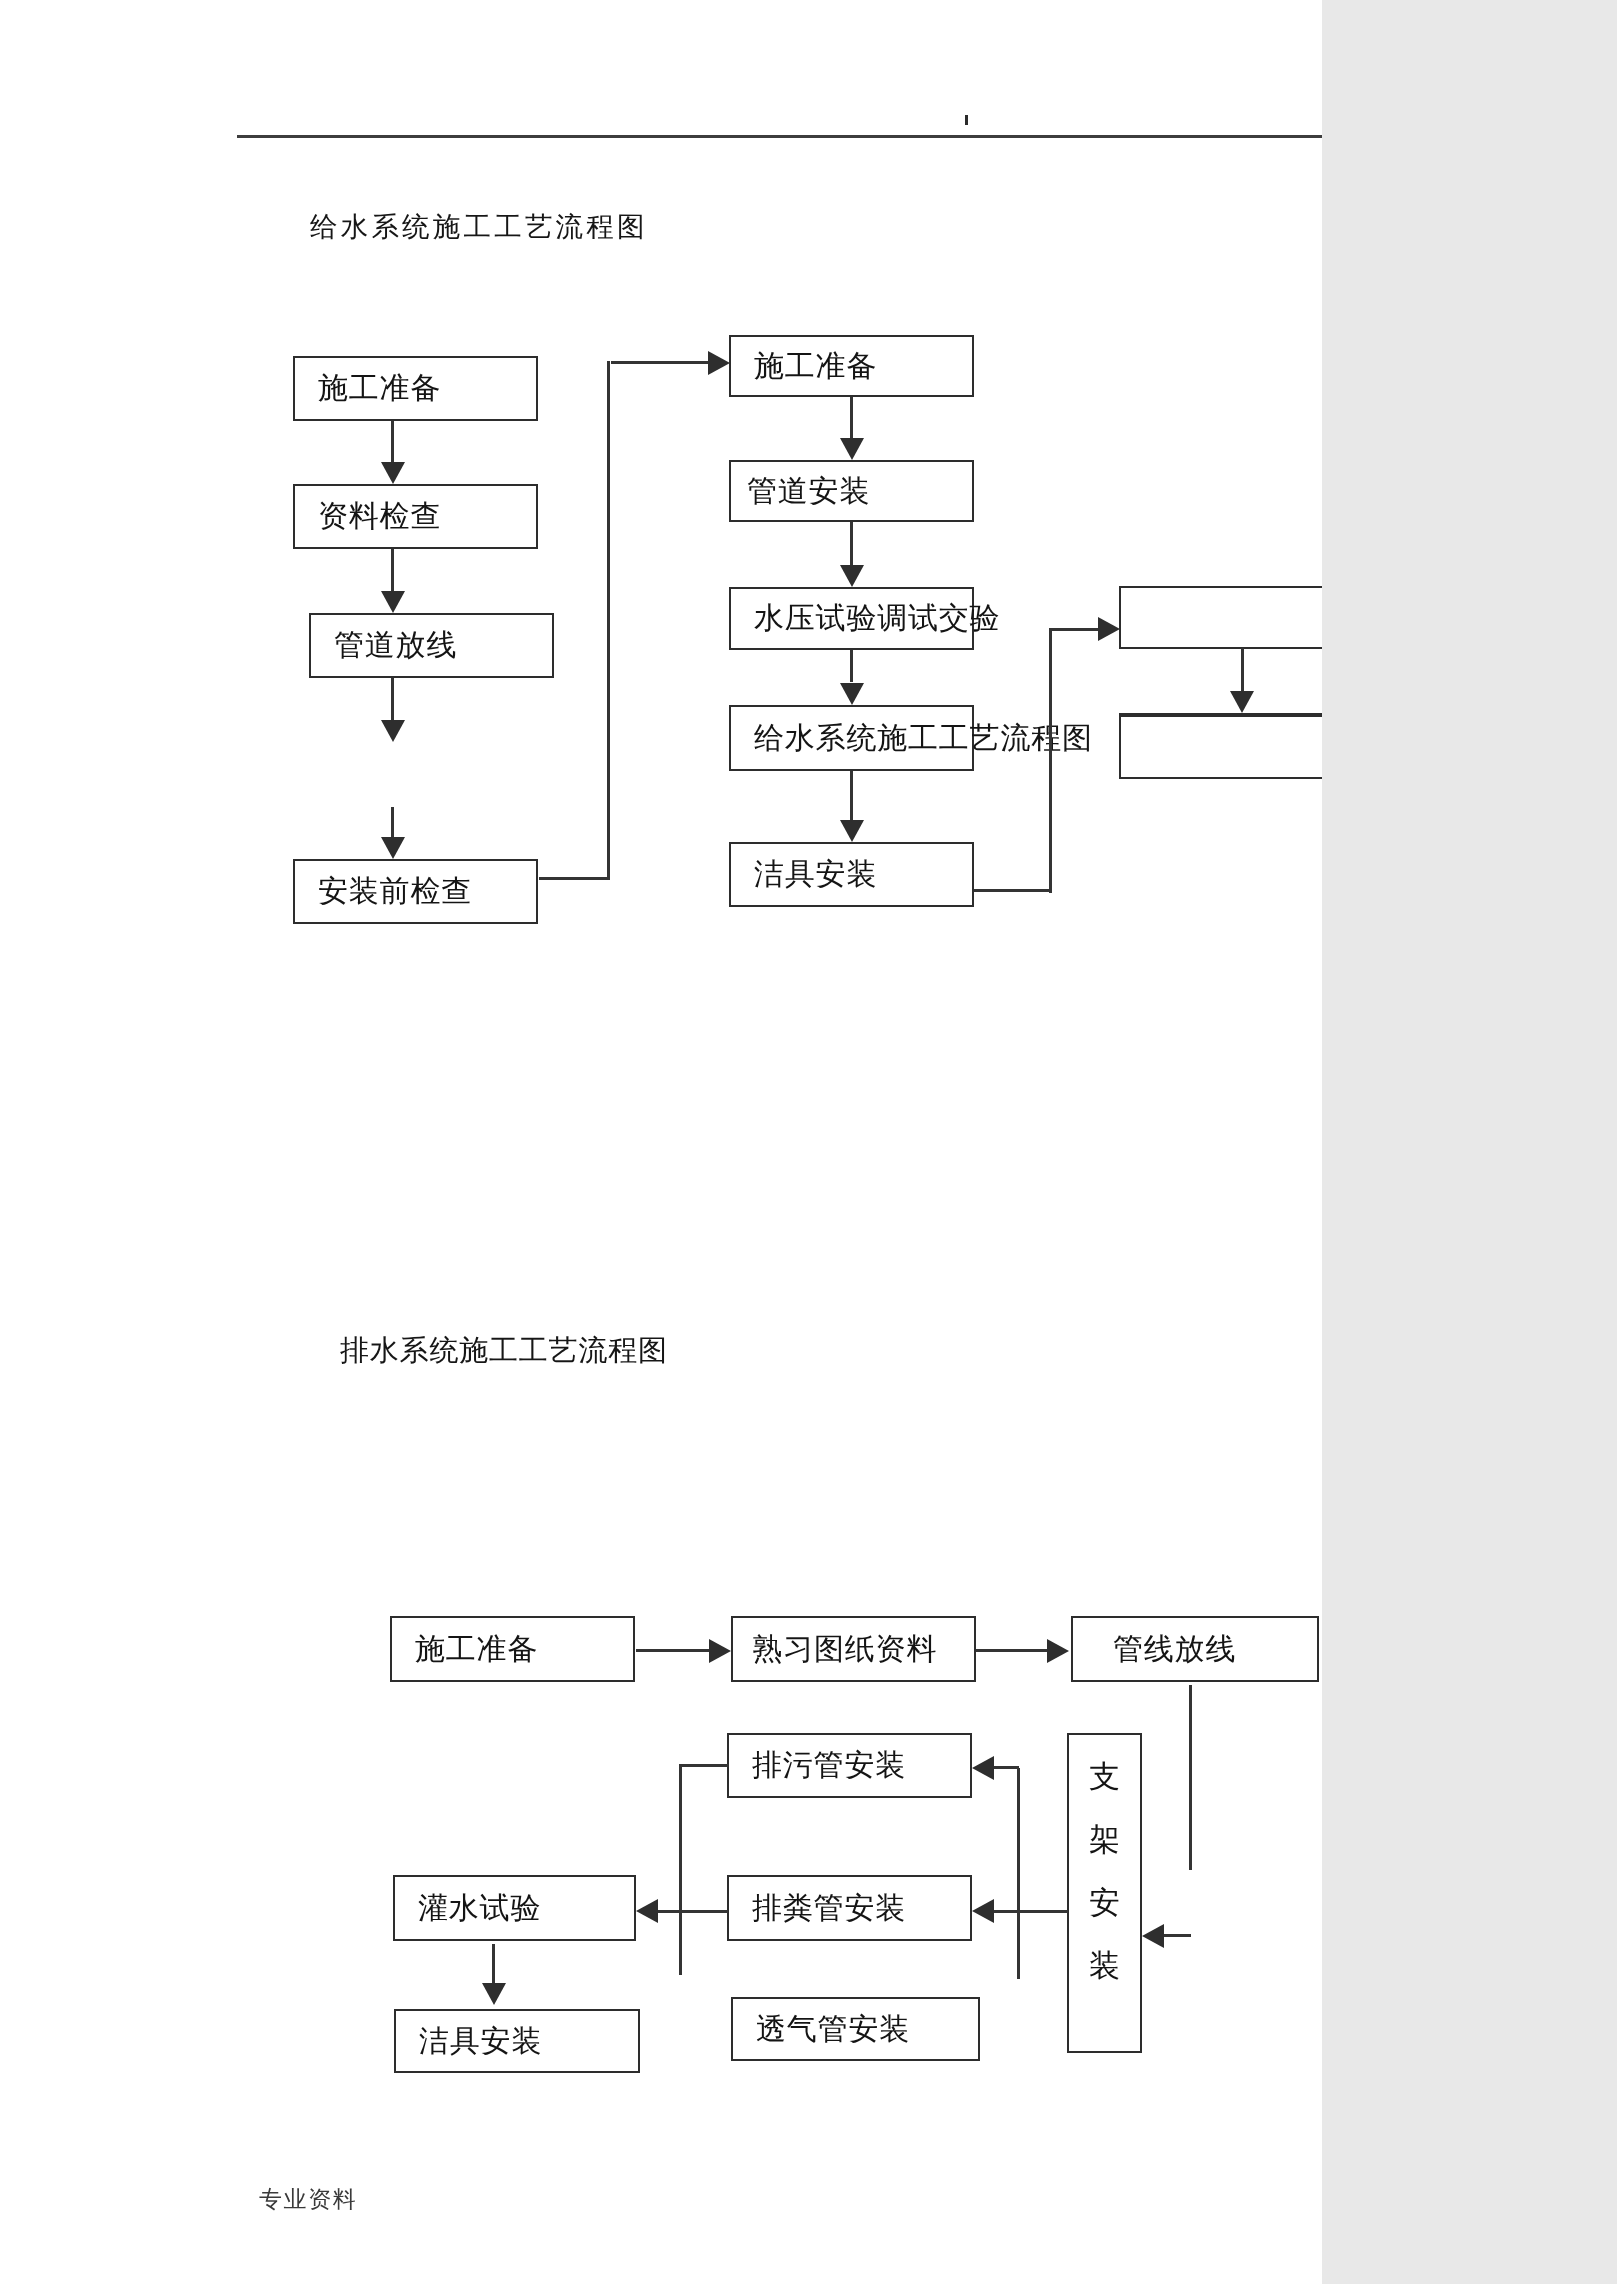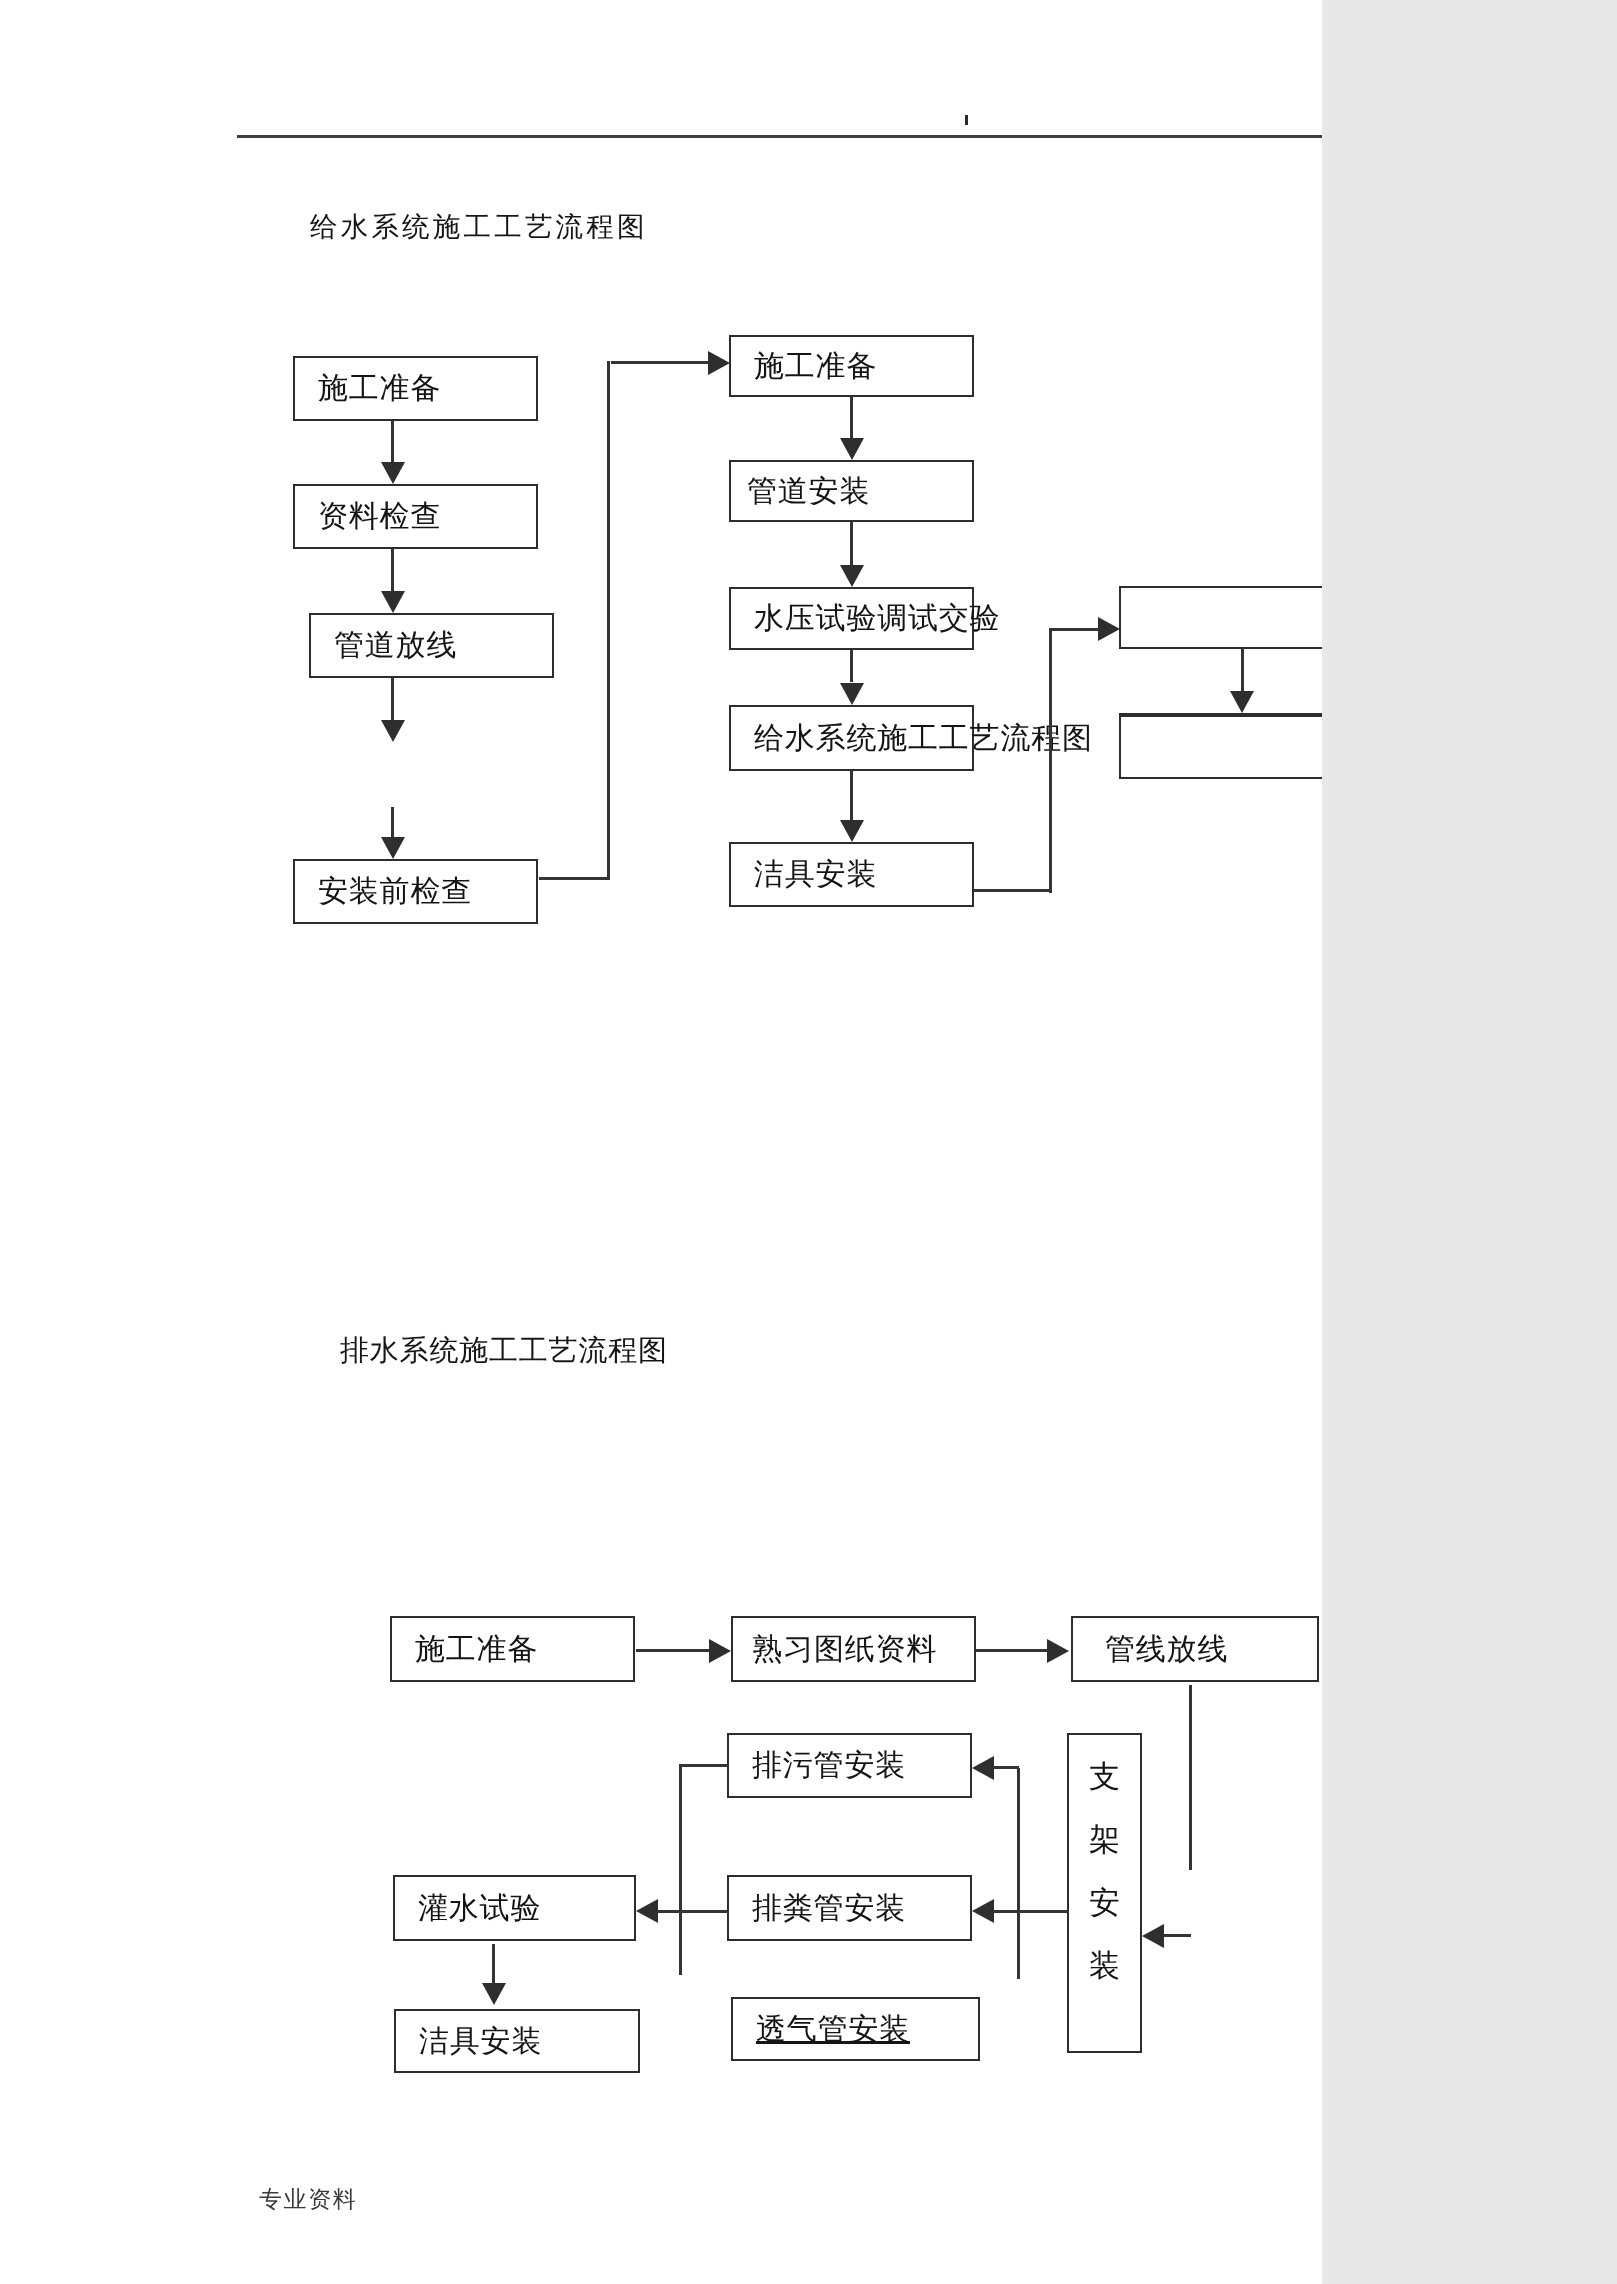--- a/index.html
+++ b/index.html
@@ -109,30 +109,30 @@
 
   <div class="ln" style="left:974px;top:889px;width:76px;height:3.2px;"></div>
   <div class="ln" style="left:1049px;top:628px;width:3.2px;height:265px;"></div>
   <div class="ln" style="left:1052px;top:628px;width:46px;height:3.2px;"></div>
   <div class="hd right" style="left:1098px;top:617px;"></div>
 
   <div class="title" style="left:340px;top:1331px;font-size:29px;letter-spacing:0.8px;">排水系统施工工艺流程图</div>
 
   <div class="b" style="left:390px;top:1616px;width:245px;height:66px;">施工准备</div>
   <div class="b" style="left:731px;top:1616px;width:245px;height:66px;padding-left:19.4px;">熟习图纸资料</div>
-  <div class="b" style="left:1071px;top:1616px;width:248px;height:66px;padding-left:32px;">管线放线</div>
+  <div class="b" style="left:1071px;top:1616px;width:248px;height:66px;padding-left:40px;">管线放线</div>
 
   <div class="ln" style="left:636px;top:1649px;width:73px;height:3.2px;"></div>
   <div class="hd right" style="left:709px;top:1639px;"></div>
   <div class="ln" style="left:976px;top:1649px;width:71px;height:3.2px;"></div>
   <div class="hd right" style="left:1047px;top:1639px;"></div>
 
   <div class="b" style="left:727px;top:1733px;width:245px;height:65px;">排污管安装</div>
   <div class="b" style="left:727px;top:1875px;width:245px;height:66px;">排粪管安装</div>
-  <div class="b" style="left:731px;top:1997px;width:249px;height:64px;text-decoration:underline;">透气管安装</div>
+  <div class="b" style="left:731px;top:1997px;width:249px;height:64px;">透气管安装</div>
 
   <div class="b" style="left:393px;top:1875px;width:243px;height:66px;">灌水试验</div>
   <div class="b" style="left:394px;top:2009px;width:246px;height:64px;">洁具安装</div>
 
   <div class="vbox" style="left:1067px;top:1733px;width:75px;height:320px;">支架安装</div>
 
   <div class="ln" style="left:1189px;top:1685px;width:3.2px;height:185px;"></div>
   <div class="ln" style="left:1164px;top:1934px;width:27px;height:3.2px;"></div>
   <div class="hd left" style="left:1142px;top:1924px;"></div>
 

